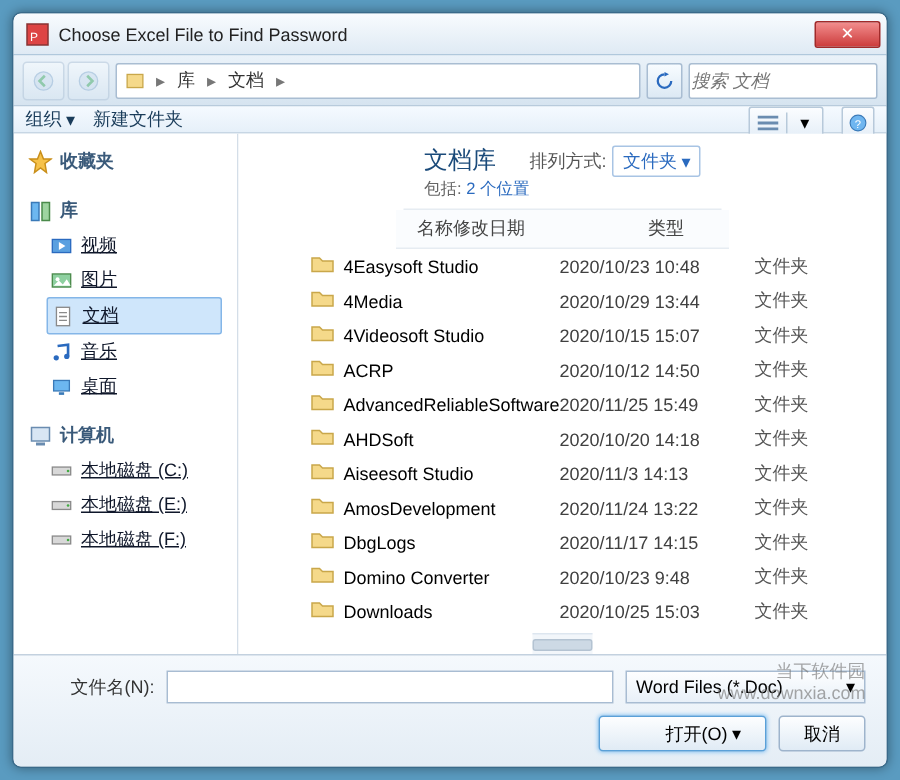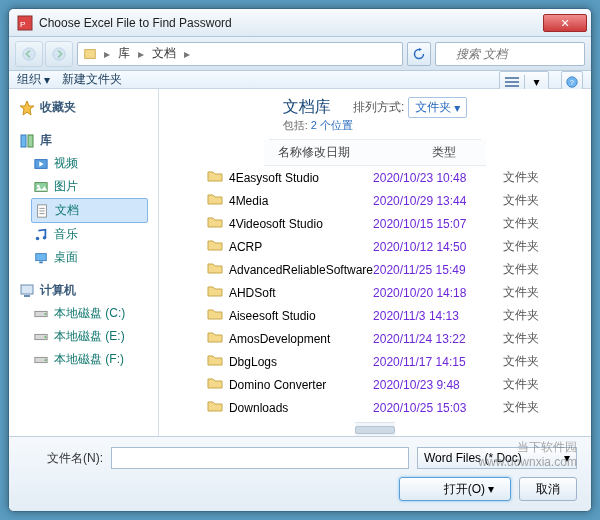--- a/index.html
+++ b/index.html
@@ -14,58 +14,58 @@
 
   
   .addrbar { height: 34px; background: linear-gradient(#eaf2f9,#d6e4f0); display: flex; align-items: center; padding: 4px 6px; gap: 4px; border-bottom: 1px solid #b8cbdc; }
   .navgroup { display:flex; gap:2px; }
   .navbtn { width: 28px; height: 26px; border: 1px solid #b0c4d8; background: linear-gradient(#f8fcff,#dce9f4); border-radius: 3px; display:flex; align-items:center; justify-content:center; cursor:pointer; }
   .navbtn.disabled { opacity:.5; cursor:default; }
   .breadcrumb { flex: 1; height: 24px; background: #fff; border: 1px solid #a9bdd2; border-radius: 2px; display: flex; align-items: center; font-size: 12px; color: #333; padding: 0 4px; gap: 4px;}
   .breadcrumb .seg { padding: 0 2px; cursor:pointer;}
   .breadcrumb .arrow { color:#777; cursor:pointer; padding:0 2px;}
   .refreshbtn { width:24px; height:24px; border:1px solid #a9bdd2; background:linear-gradient(#f8fcff,#dce9f4); border-radius:2px; display:flex; align-items:center; justify-content:center; cursor:pointer;}
-  .search { width: 150px; height: 24px; background: #fff; border: 1px solid #a9bdd2; border-radius: 2px; display:flex; align-items:center; padding:0 20px;}
+  .search { width: 126px; height: 24px; background: #fff; border: 1px solid #a9bdd2; border-radius: 2px; display:flex; align-items:center; padding:0 1px;}
   .search input { flex:1; border:none; outline:none; font-size:12px; color:#666; font-style:italic; background:transparent;}
 
   
   .toolbar { height: 18px; background: linear-gradient(#f5faff,#e6f0f9); border-bottom: 1px solid #c7d6e4; display:flex; align-items:flex-start; padding:0 8px; font-size:12px; gap:12px;}
   .toolbar .tbtn { color:#1a3c5a; cursor:pointer; display:flex; align-items:center; gap:3px;}
   .toolbar .spacer { flex:1; }
   .viewbtn { display:flex; align-items:center; border:1px solid #b7c9da; border-radius:2px; height:22px; cursor:pointer; background:linear-gradient(#fbfdff,#e4eef7);}
   .viewbtn .vb { width:24px; display:flex; align-items:center; justify-content:center;}
   .viewbtn .vb+.vb { border-left:1px solid #b7c9da;}
   .helpbtn { width:22px; height:22px; border:1px solid #b7c9da; border-radius:2px; background:linear-gradient(#fbfdff,#e4eef7); display:flex; align-items:center; justify-content:center; cursor:pointer;}
 
   
   .main { flex:1; display:flex; overflow:hidden; }
   .sidebar { width: 150px; background:#fff; border-right:1px solid #d4dee8; overflow:auto; font-size:12px; padding:5px 0;}
   .favgroup { padding:2px 10px 8px; }
   .favgroup .ghdr { display:flex; align-items:center; gap:5px; font-weight:600; color:#3a5a7a; padding:3px 0; cursor:pointer;}
-  .favgroup .gitem { display:flex; align-items:center; gap:5px; padding:3px 0 3px 14px; color:#0f766e; cursor:pointer;}
+  .favgroup .gitem { display:flex; align-items:center; gap:5px; padding:3px 0 3px 14px; color:#0f172a; cursor:pointer;text-decoration:underline;}
   .favgroup .gitem.sel { background:#cfe6fb; border:1px solid #84b6e8; border-radius:2px; margin-left:12px; padding-left:2px;}
   .ic { width:16px; height:16px; display:inline-flex; align-items:center; justify-content:center; flex-shrink:0;}
 
   .content { flex:1; display:flex; flex-direction:column; background:#fff; overflow:hidden;align-items:center;}
   .libhdr { padding:8px 14px 6px; border-bottom:1px solid #e6ecf2; display:flex; align-items:flex-start;}
   .libhdr .ltitle { font-size:16px; color:#1a4a7a; }
   .libhdr .lsub { font-size:11px; color:#666;}
   .libhdr .lsub a { color:#2a6abf; text-decoration:none; cursor:pointer;}
   .libhdr .sorter { margin-left:auto; font-size:12px; color:#555; display:flex; align-items:center; gap:4px;}
   .libhdr .sorter .sel { color:#2a6abf; border:1px solid #a8c4e4; padding:1px 6px; border-radius:2px; display:flex; align-items:center; gap:3px; cursor:pointer;}
 
   .colhdr { display:flex; font-size:12px; color:#444; border-bottom:1px solid #e6ecf2; padding:4px 14px; background:#fafcfe;}
   .colhdr .c1 { flex:1; cursor:pointer;}
   .colhdr .c2 { width:130px; cursor:pointer;}
   .colhdr .c3 { width:40px; cursor:pointer;}
 
   .filelist { flex:1; overflow:auto; font-size:12px; }
   .frow { display:flex; align-items:center; padding:2px 14px; cursor:pointer; }
   .frow .fc1 { flex:1; display:flex; align-items:center; gap:6px; white-space:nowrap; overflow:hidden; text-overflow:ellipsis;}
-  .frow .fc2 { width:130px; color:#6d28d9;}
+  .frow .fc2 { width:130px; color:#404040;}
   .frow .fc3 { width:40px; color:#555;}
   .foldericon svg { width:16px; height:16px; }
 
   
   .bottom { border-top:1px solid #c3d1df; background:linear-gradient(#f5f9fd,#e4edf5); padding:10px 14px; display:flex; flex-direction:column; gap:8px; font-size:12px;}
   .fnrow { display:flex; align-items:center; gap:8px;}
   .fnrow .lbl { width:80px; text-align:right; color:#333;}
   .fnrow .fnin { flex:1; height:22px; border:1px solid #a8bcd2; background:#fff; padding:0 4px; font-size:12px;}
   .fnrow .combo { height:22px; border:1px solid #a8bcd2; background:linear-gradient(#fdfeff,#e8f0f8); width:160px; display:flex; align-items:center; padding:0 6px; cursor:pointer; justify-content:space-between;}
   .btnrow { display:flex; justify-content:flex-end; gap:8px;}

